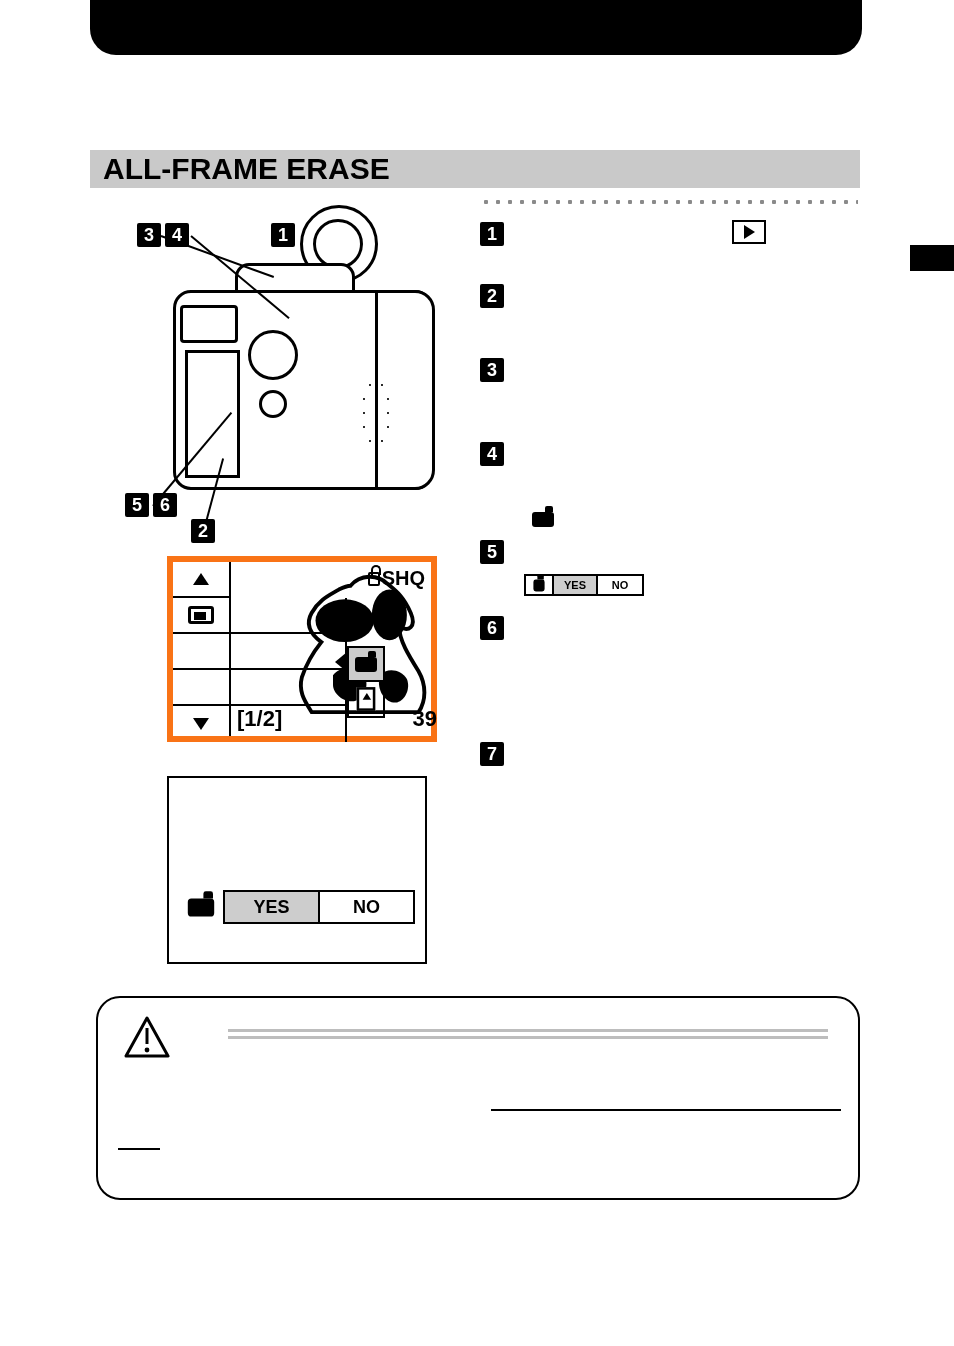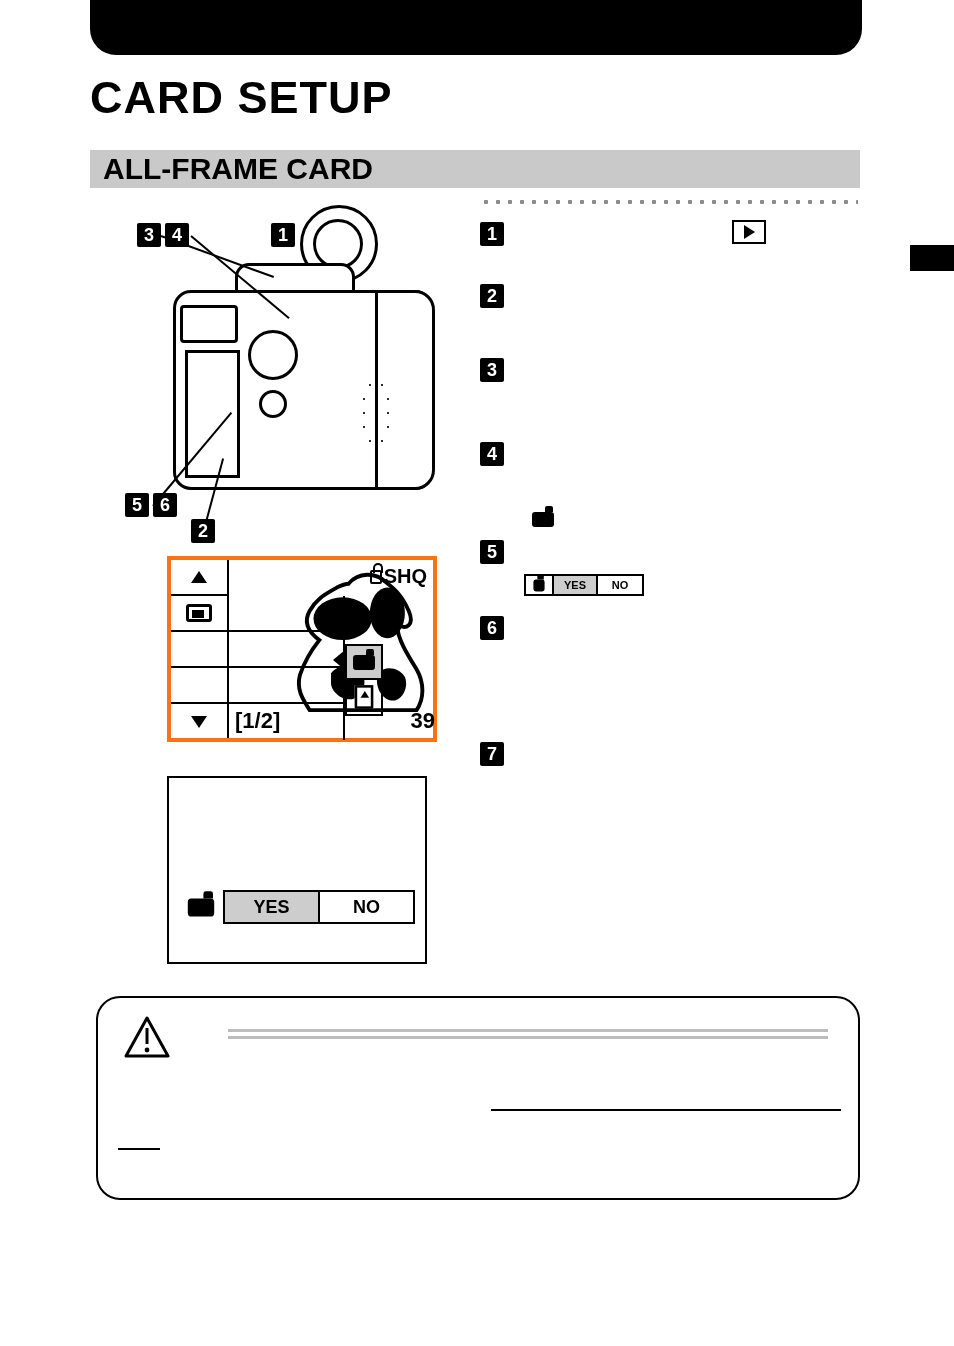--- a/index.html
+++ b/index.html
@@ -258,21 +258,21 @@
     align-items: center;
     justify-content: center;
     border-radius: 2px;
   }
   .lcd-menu {
     position: absolute;
     top: 556px;
     left: 167px;
     width: 270px;
     height: 186px;
-    border: 4px solid #f97316;
+    border: 6px solid #f97316;
     background: #fff;
   }
   .lcd-menu .left-col {
     position: absolute;
     left: 0; top: 0;
     width: 58px; height: 100%;
     border-right: 2px solid #000;
   }
   .lcd-row {
     height: 36px;
@@ -503,24 +503,23 @@
     background: #000;
     border-radius: 2px 2px 0 0;
   }
 </style>
 </head>
 <body>
 
 <div class="page">
 
   <div class="top-bar"></div>
-  <div class="page-title">CARD SETUP</div>
 
   <div class="gray-band"></div>
-  <div class="section-title">ALL-FRAME CARD</div>
+  <div class="section-title">ALL-FRAME ERASE</div>
 
   <div class="side-tab"></div>
 
   <div class="dotted-line"></div>
 
   <div class="fig-camera">
 
     <div class="camera-dial"></div>
     <div class="camera-dial-inner"></div>
 

